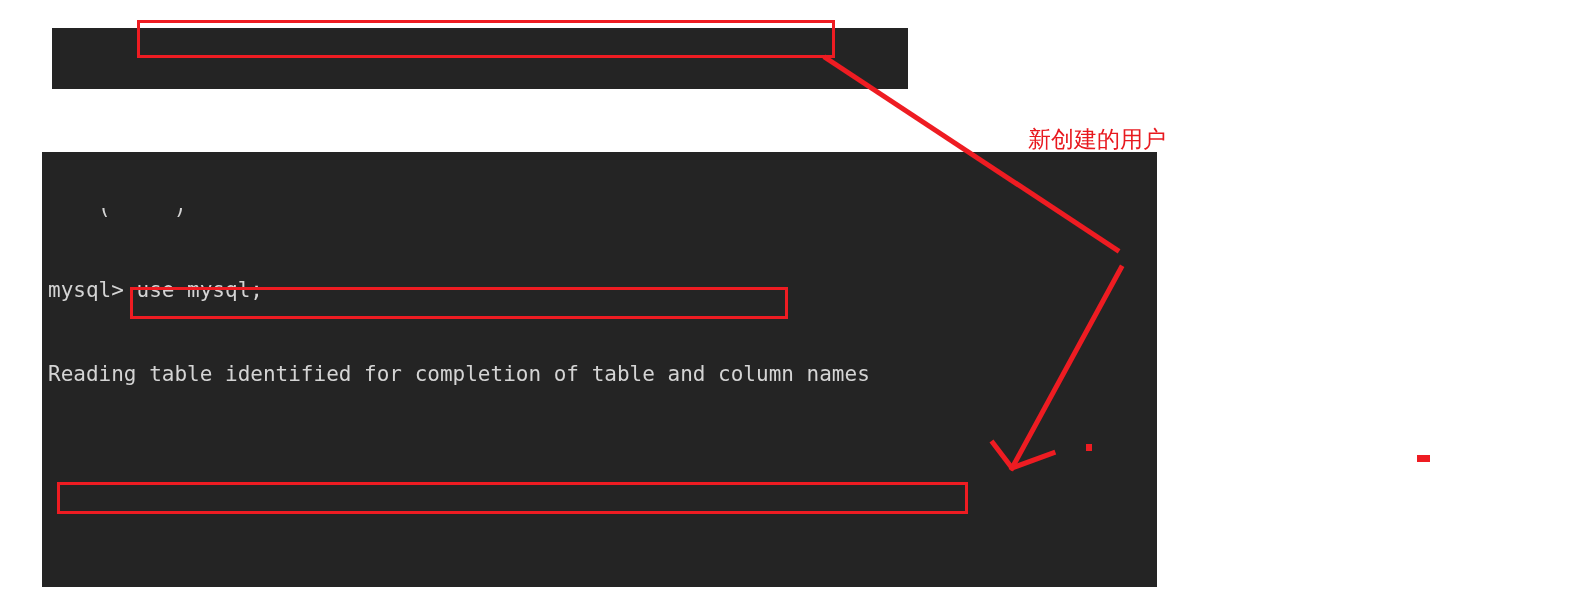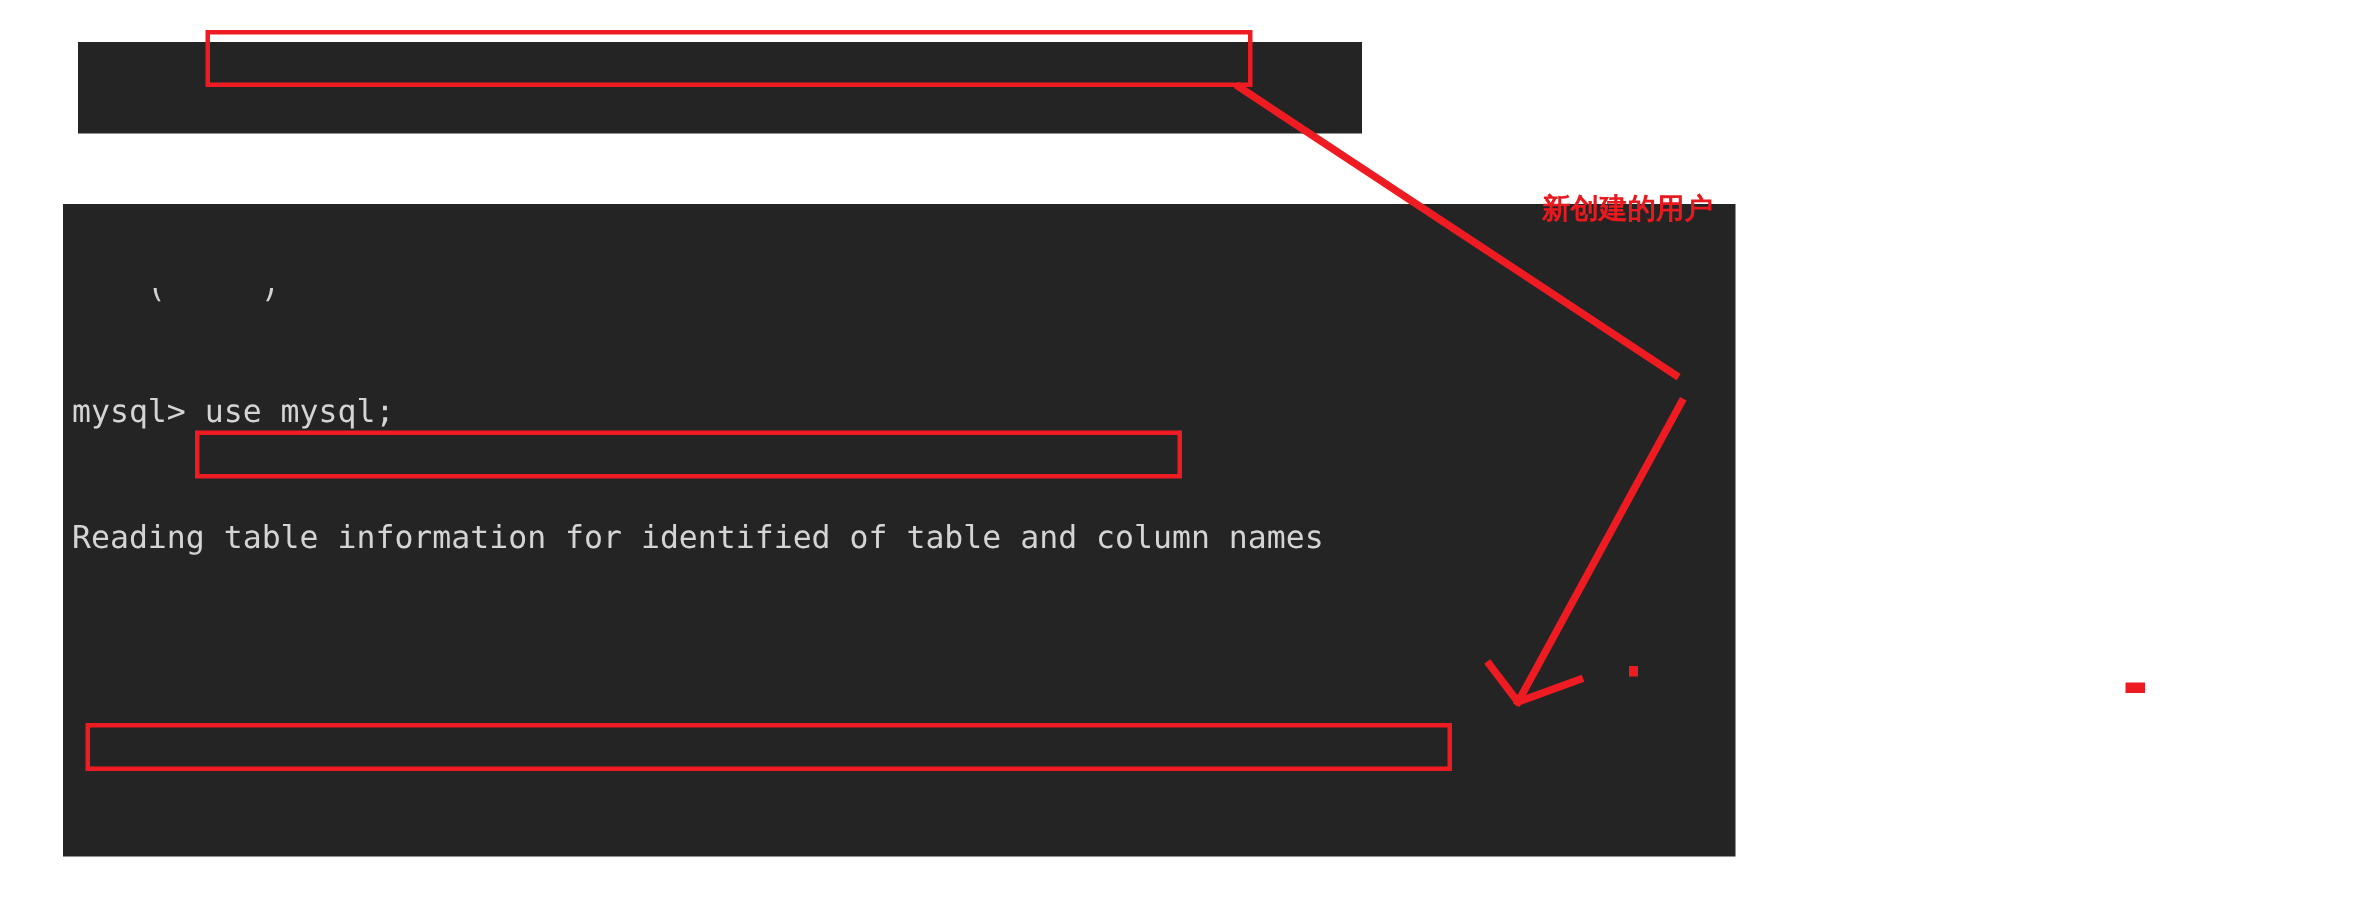--- a/index.html
+++ b/index.html
@@ -34,21 +34,21 @@
     width: 856px;
     height: 61px;
     padding: 0;
   }
   #term-top .line {
     padding-left: 10px;
   }
 
   #term-main {
     left: 42px;
-    top: 136px;
+    top: 152px;
     width: 1115px;
     height: 435px;
   }
   #term-main .line {
     padding-left: 6px;
   }
 
   .line {
     height: 28px;
     display: block;
@@ -90,24 +90,24 @@
     pointer-events: none;
   }
 
   
   #caption-new-user {
     position: absolute;
     left: 1028px;
     top: 124px;
     color: #e8191f;
     font-family: "DejaVu Serif", "Liberation Serif", serif;
-    font-size: 19px;
+    font-size: 23px;
     line-height: 30px;
     white-space: nowrap;
-    font-weight: 700;
+    font-weight: 400;
   }
 
   
   .red-mark {
     position: absolute;
     background: #ee1c22;
   }
   #mark-dot   { left: 1086px; top: 444px; width: 6px;  height: 7px; }
   #mark-dash  { left: 1417px; top: 455px; width: 13px; height: 7px; }
 </style>
@@ -115,21 +115,21 @@
 <body>
 
 <div class="term" id="term-top">
   <span class="line">mysql&gt; create user 'test'@'%' identified by 'MangoC++...';</span>
   
 </div>
 
 <div class="term" id="term-main">
   <span class="clipped"><span>(     )</span></span>
   <span class="line">mysql&gt; use mysql;</span>
-  <span class="line">Reading table information for identified of table and column names</span>
+  <span class="line">Reading table identified for completion of table and column names</span>
   <span class="line"></span>
   
   
   
   
   
   
   
   
   

